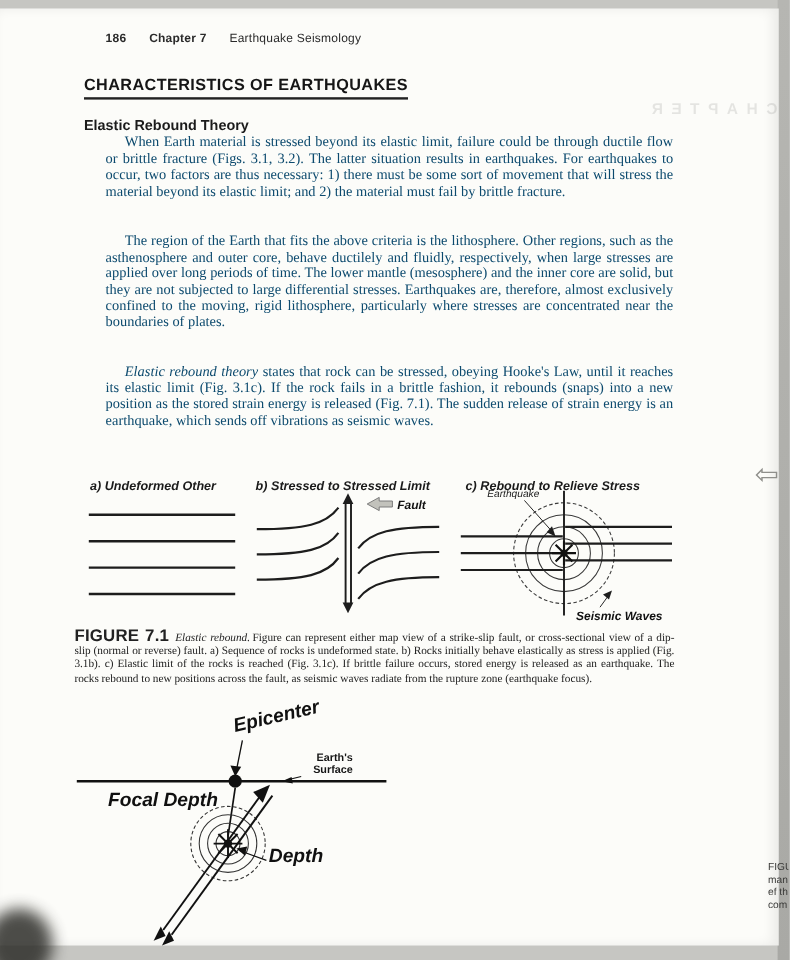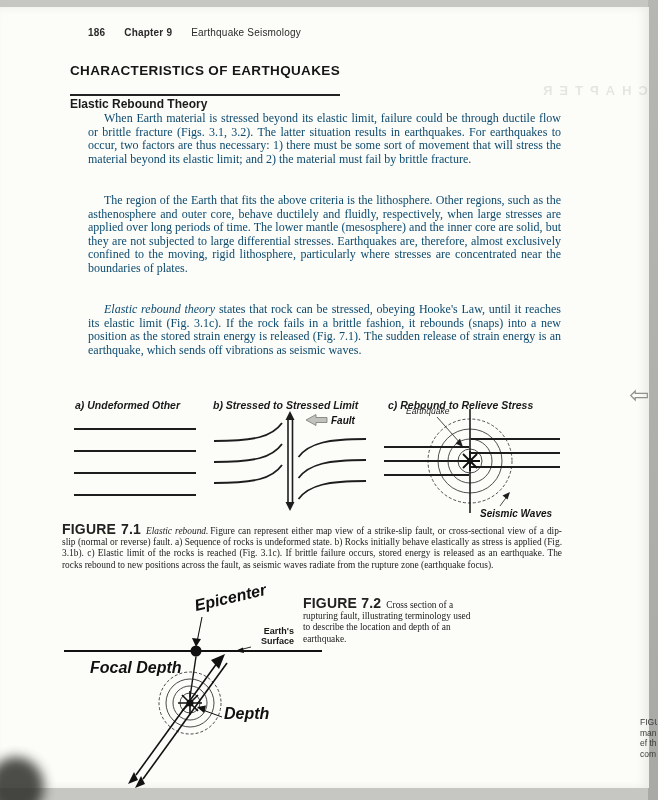--- a/index.html
+++ b/index.html
@@ -12,21 +12,21 @@
   .page { position: absolute; left: 0; top: 7px; right: 9px; bottom: 12px;
           background: #fcfcf9; box-shadow: inset -5px 0 10px rgba(0,0,0,.07); }
 
   .running-head { position: absolute; left: 88px; top: 20px;
                   font: 700 10px "Liberation Sans", sans-serif; color: #2a2a2a; letter-spacing: .2px; }
   .running-head .rh-chapter { margin-left: 16px; }
   .running-head .rh-title { margin-left: 16px; font-weight: 400; }
 
   .doc-title { position: absolute; left: 70px; top: 56px;
                font: 700 13.5px "Liberation Sans", sans-serif; letter-spacing: .35px;
-               color: #161616; border-bottom: 2px solid #222; padding-bottom: 16px; }
+               color: #161616; border-bottom: 2px solid #222; padding-bottom: 3px; }
 
   .sub-heading { position: absolute; left: 70px; top: 90px;
                  font: 700 12px "Liberation Sans", sans-serif; color: #1b1b1b; }
 
   .para { position: absolute; left: 88px; width: 473px;
           font: 12px/13.6px "Liberation Serif", serif; color: #0c4a6e;
           text-align: justify; text-indent: 16px; }
   #para-1 { top: 105px; }
   #para-2 { top: 187px; }
   #para-3 { top: 296px; }
@@ -81,21 +81,21 @@
 
 <div class="scan">
   <div class="edge-strip"></div>
 
   <div class="page">
 
     <div class="bleed">CHAPTER</div>
 
     <div class="running-head">
       <span>186</span>
-      <span class="rh-chapter">Chapter 9</span>
+      <span class="rh-chapter">Chapter 7</span>
       <span class="rh-title">Earthquake Seismology</span>
     </div>
 
     <div class="doc-title">CHARACTERISTICS OF EARTHQUAKES</div>
 
     <div class="sub-heading">Elastic Rebound Theory</div>
 
     <p class="para" id="para-1">When Earth material is stressed beyond its elastic limit, failure could be through ductile flow or brittle fracture (Figs. 3.1, 3.2). The latter situation results in earthquakes. For earthquakes to occur, two factors are thus necessary: 1) there must be some sort of movement that will stress the material beyond its elastic limit; and 2) the material must fail by brittle fracture.</p>
     <p class="para" id="para-2">The region of the Earth that fits the above criteria is the lithosphere. Other regions, such as the asthenosphere and outer core, behave ductilely and fluidly, respectively, when large stresses are applied over long periods of time. The lower mantle (mesosphere) and the inner core are solid, but they are not subjected to large differential stresses. Earthquakes are, therefore, almost exclusively confined to the moving, rigid lithosphere, particularly where stresses are concentrated near the boundaries of plates.</p>
     <p class="para" id="para-3"><span class="lead-italic">Elastic rebound theory</span> <span>states that rock can be stressed, obeying Hooke's Law, until it reaches its elastic limit (Fig. 3.1c). If the rock fails in a brittle fashion, it rebounds (snaps) into a new position as the stored strain energy is released (Fig. 7.1). The sudden release of strain energy is an earthquake, which sends off vibrations as seismic waves.</span></p>
@@ -196,21 +196,20 @@
 
         <line x1="174" y1="132" x2="152" y2="124" stroke="#111" stroke-width="1"></line>
         <polygon points="149,122 158,120.5 156,128" fill="#111"></polygon>
       </svg>
       <div class="hand" id="lbl-epicenter">Epicenter</div>
       <div id="lbl-earths-surface">Earth's Surface</div>
       <div class="hand" id="lbl-focal-depth">Focal Depth</div>
       <div class="hand" id="lbl-focus">Depth</div>
     </div>
 
-    <p class="caption" id="caption-72"><span class="cap-label">FIGURE 7.2</span><span>Cross section of a rupturing fault, illustrating terminology used to describe the location and depth of an earthquake.</span></p>
 
     <span class="margin-arrow">⇦</span>
     <div class="edge-frags">
       <span>FIGU</span>
       <span>man</span>
       <span>ef th</span>
       <span>com</span>
     </div>
 
     <div class="smudge"></div>

